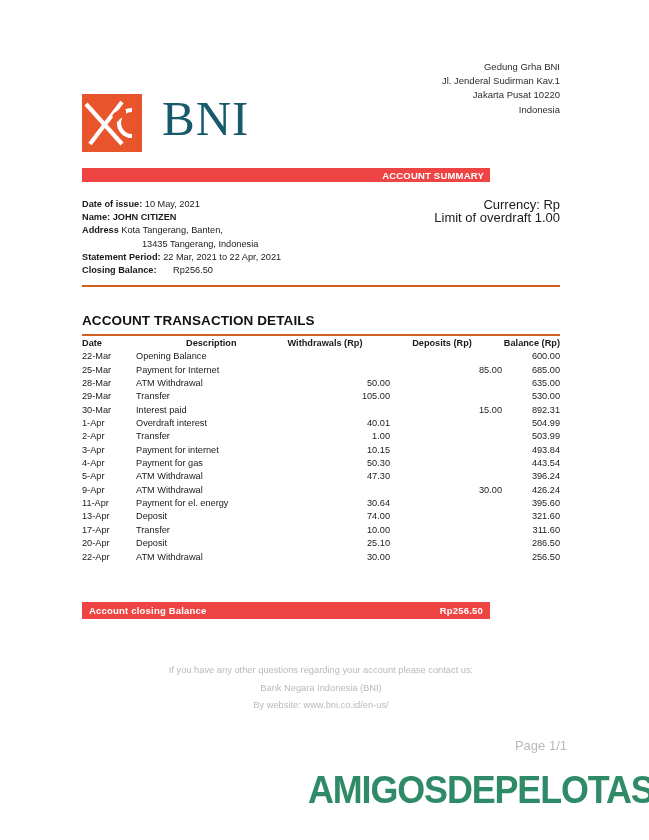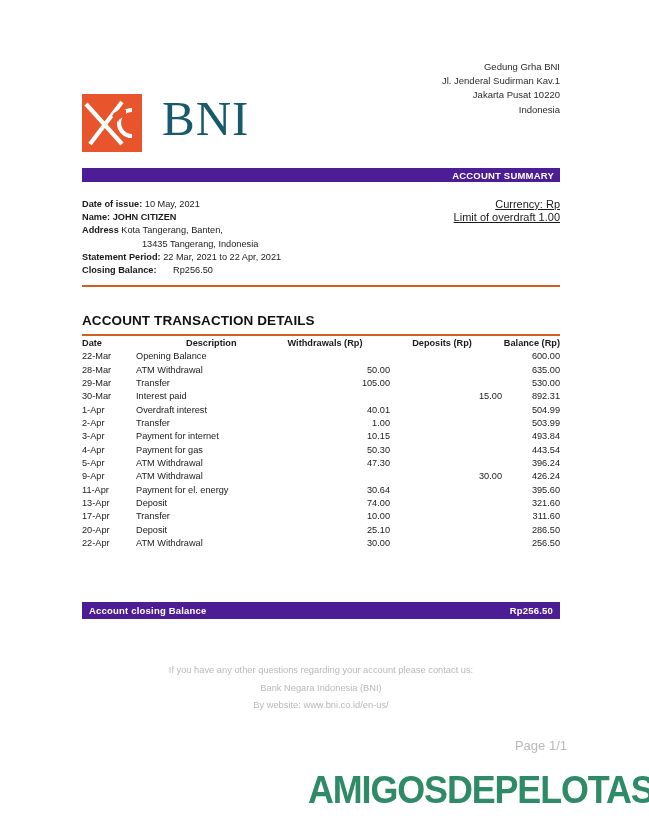--- a/index.html
+++ b/index.html
@@ -59,22 +59,22 @@
     text-align: right;
     font-size: 9.5px;
     line-height: 14.2px;
     color: #2b2b2b;
   }
 
   
   .bar {
     position: absolute;
     left: 82px;
-    width: 478px;
-    background: #4c1d95;
+    width: 408px;
+    background: #ef4444;
     color: #ffffff;
     font-size: 9.5px;
     font-weight: bold;
     letter-spacing: 0.2px;
     box-sizing: border-box;
     display: flex;
     align-items: center;
   }
   .bar-summary {
     top: 168px;
@@ -105,24 +105,23 @@
   }
   .summary-row .lbl { font-weight: bold; }
   .summary-row .val { font-weight: normal; }
   .summary-row .val-b { font-weight: bold; }
   .addr-2 { padding-left: 60px; }
   .summary-right {
     position: absolute;
     right: 0;
     top: 0;
     text-align: right;
-    font-size: 11px;
+    font-size: 13px;
     line-height: 13.2px;
     white-space: nowrap;
-    text-decoration: underline;
   }
   .rule-orange {
     position: absolute;
     left: 82px;
     width: 478px;
     height: 2px;
     background: #D4601F;
   }
   .rule-summary { top: 285px; }
   .rule-table   { top: 334px; }
@@ -286,20 +285,27 @@
     </div>
     <div id="tbody">
         <div class="trow">
           <span class="c c-date">22-Mar</span>
           <span class="c c-desc">Opening Balance</span>
           <span class="c c-wd"></span>
           <span class="c c-dep"></span>
           <span class="c c-bal">600.00</span>
         </div>
         <div class="trow">
+          <span class="c c-date">25-Mar</span>
+          <span class="c c-desc">Payment for Internet</span>
+          <span class="c c-wd"></span>
+          <span class="c c-dep">85.00</span>
+          <span class="c c-bal">685.00</span>
+        </div>
+        <div class="trow">
           <span class="c c-date">28-Mar</span>
           <span class="c c-desc">ATM Withdrawal</span>
           <span class="c c-wd">50.00</span>
           <span class="c c-dep"></span>
           <span class="c c-bal">635.00</span>
         </div>
         <div class="trow">
           <span class="c c-date">29-Mar</span>
           <span class="c c-desc">Transfer</span>
           <span class="c c-wd">105.00</span>

